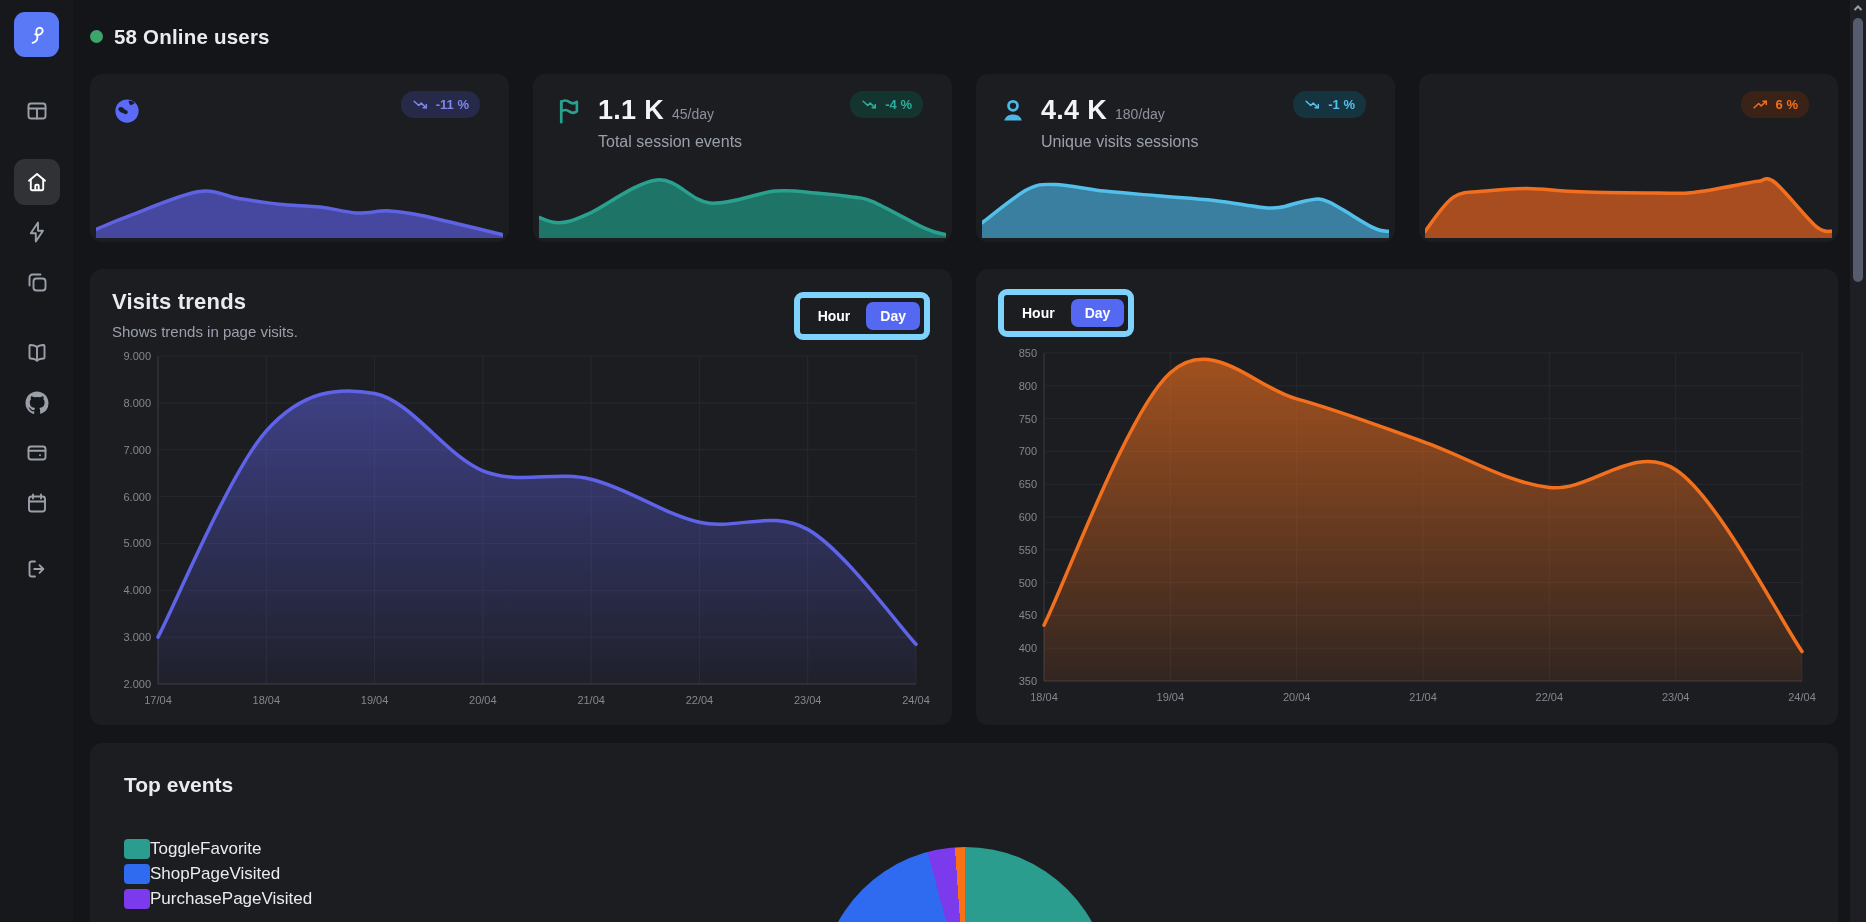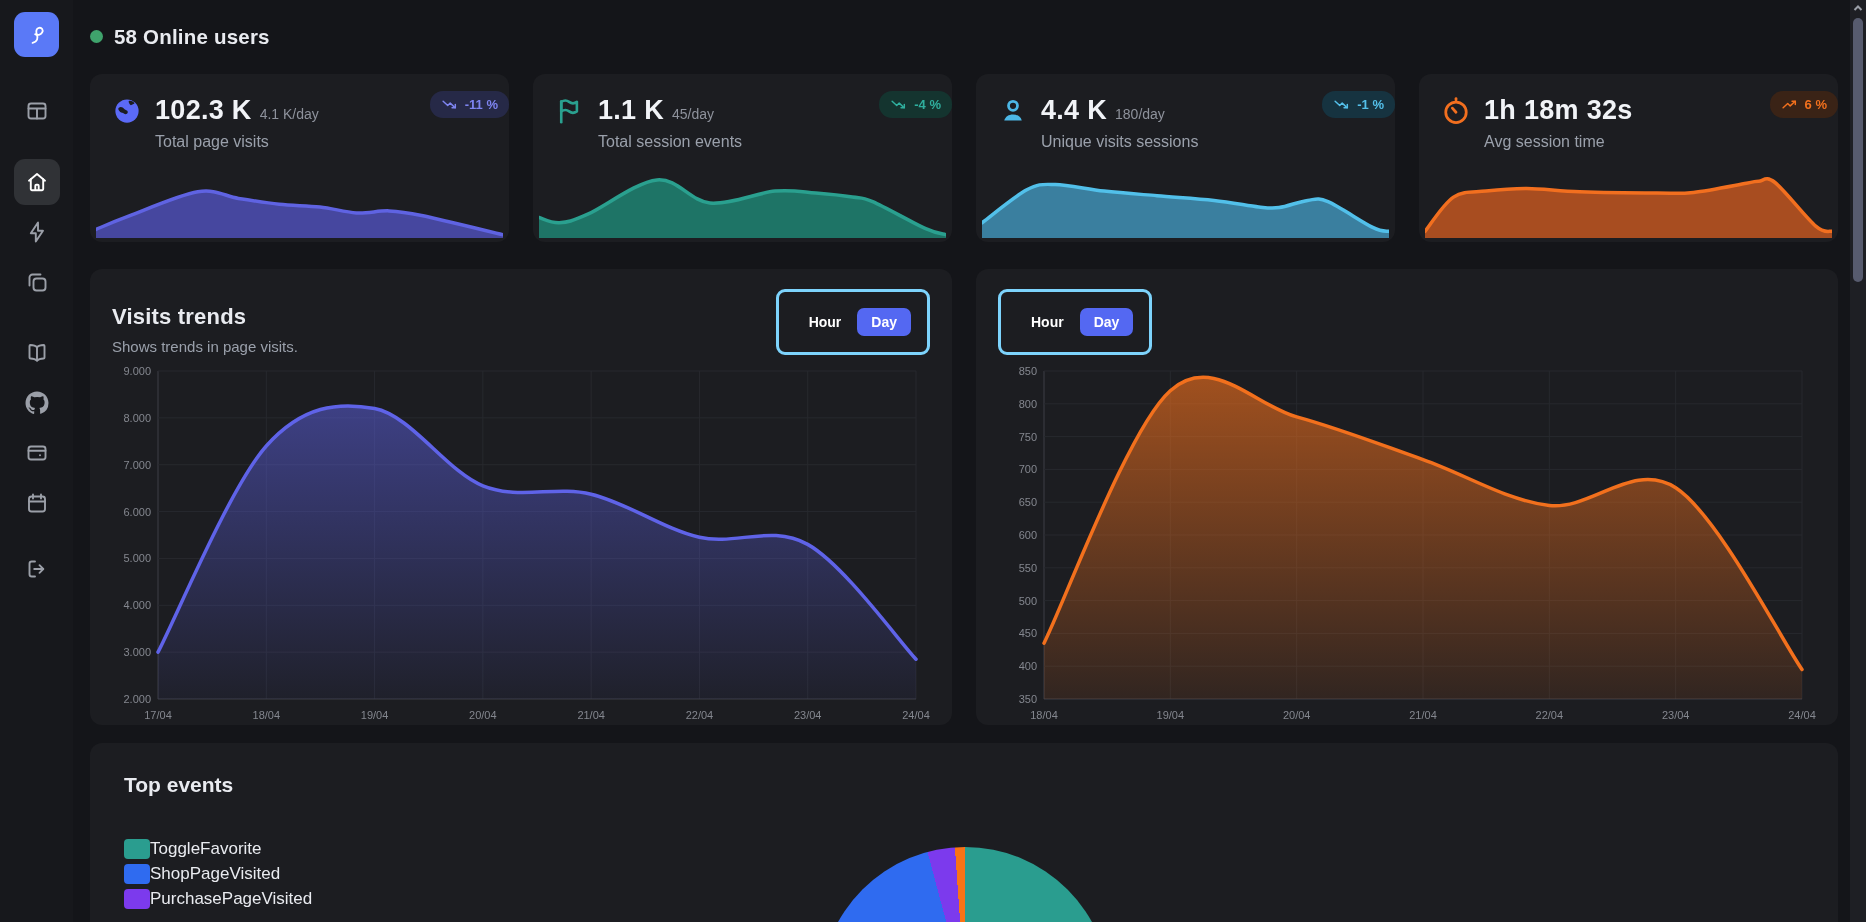--- a/index.html
+++ b/index.html
@@ -30,33 +30,33 @@
   
   .cards{display:flex;gap:24px;margin-bottom:27px}
   .card{position:relative;width:419px;height:168px;background:#1c1d21;border-radius:12px;overflow:hidden}
   .card-head{display:flex;align-items:flex-start;padding:21px 20px 0 22px}
   .card-icon{width:30px;height:30px;margin-right:13px;margin-top:1px;flex:0 0 30px}
   .card-icon svg{width:30px;height:30px}
   .value-row{display:flex;align-items:baseline}
   .value{font-size:27px;font-weight:bold;letter-spacing:.3px;color:#f1f3f7}
   .rate{font-size:14px;color:#8e929c;margin-left:8px}
   .card-label{font-size:16px;color:#9aa0ab;margin-top:7px}
-  .badge{position:absolute;top:17px;right:0;display:flex;align-items:center;gap:7px;
+  .badge{position:absolute;top:17px;right:29px;display:flex;align-items:center;gap:7px;
     padding:5px 11px;border-radius:13px;font-size:13px;font-weight:bold}
   .badge-icon{display:flex}
   .badge-icon svg{width:17px;height:17px}
   .spark{position:absolute;left:6px;right:6px;bottom:4px;height:74px}
   
   .charts-row{display:flex;gap:24px;margin-bottom:18px}
   .panel{background:#1c1d21;border-radius:12px}
   .chart-panel{width:862px;height:456px;box-sizing:border-box;padding:18px 22px 0 22px}
   .panel-head{display:flex;justify-content:space-between;align-items:flex-end}
   .panel-title{margin:2px 0 0;font-size:22px;font-weight:bold;letter-spacing:.2px}
   .panel-sub{margin:8px 0 0;font-size:15px;color:#9aa0ab}
-  .toggle{display:flex;border:3px solid #7dd3fc;border-radius:9px;padding:16px;gap:2px;margin-top:2px;background:#1c1d21}
+  .toggle{display:flex;border:6px solid #7dd3fc;border-radius:9px;padding:4px;gap:2px;margin-top:2px;background:#1c1d21}
   .tbtn{border:none;background:transparent;color:#fff;font-weight:bold;font-size:14px;
     padding:6px 14px;border-radius:7px;font-family:"Liberation Sans",sans-serif;cursor:pointer}
   .tbtn.active{background:#5468f2}
   .big-chart{width:818px;height:368px;margin-top:4px;display:block}
   .tick{font-size:11px;fill:#84878f;font-family:"Liberation Sans",sans-serif}
   
   .top-events{width:1748px;height:310px;box-sizing:border-box;padding:20px 24px;position:relative;overflow:hidden}
   .te-title{margin:10px;font-size:21px;font-weight:bold}
   .te-sub{margin:8px 0 0;font-size:15px;color:#9aa0ab}
   .legend{margin:42px 0 0 10px;display:flex;flex-direction:column;gap:5px;width:300px}
@@ -144,27 +144,20 @@
     <h1>58 Online users</h1>
   </div>
 
   <section class="cards" id="cards">
       <div class="card">
     <div class="card-head">
       <span class="card-icon" style="color: rgb(91, 106, 247);"><svg viewBox="0 0 24 24">
               <circle cx="12" cy="12" r="9.3" fill="currentColor"></circle>
               <path fill="#1c1d21" d="M5.2 9.6c1.8-1.4 3.4-.6 4.4.6 1 1.2 2.9.9 3 2.6.1 1.7-1.9 2.2-3.1 1.2-.8-.7-2-.4-2.9-1.2-1-.9-2-2.1-1.4-3.2zM13.4 3.9c1.7-.6 3.8.4 4.6 2l-2.9 1.5c-1-.5-2.1-2.8-1.7-3.5z"></path>
             </svg></span>
-      <div>
-        <div class="value-row">
-          <span class="value">102.3 K</span>
-          <span class="rate">4.1 K/day</span>
-        </div>
-        <div class="card-label">Total page visits</div>
-      </div>
     </div>
     <span class="badge" style="background: rgb(38, 41, 71); color: rgb(126, 132, 240);">
       <span class="badge-icon">
             <svg viewBox="0 0 24 24" fill="none" stroke="currentColor" stroke-linecap="round" stroke-linejoin="round" stroke-width="2.1">
               <path d="M3 7.5l6.5 6 3.5-3.5 7 6.5"></path>
               <path d="M20.2 11.9v4.7h-4.6"></path>
             </svg>
           </span>
       <span class="badge-text">-11 %</span>
     </span>
@@ -223,34 +216,20 @@
             </svg>
           </span>
       <span class="badge-text">-1 %</span>
     </span>
     <svg class="spark" preserveAspectRatio="none" viewBox="0 0 407 74">
           <path d="M0.0 58.8 C7.5 53.3 32.6 32.2 44.8 25.8 C57.0 19.4 60.4 20.3 73.3 20.5 C86.1 20.7 105.1 25.2 122.1 27.1 C139.1 29.0 156.7 30.2 175.0 31.7 C193.3 33.3 215.0 34.5 232.0 36.4 C248.9 38.2 265.9 41.7 276.8 43.0 C287.6 44.2 289.0 44.7 297.1 43.6 C305.3 42.5 317.5 37.4 325.6 36.4 C333.7 35.4 335.1 33.2 346.0 37.7 C356.8 42.2 380.5 58.5 390.7 63.4 C400.9 68.4 404.3 66.7 407.0 67.4 L407 78 L0 78 Z" fill="#3a7f9f"></path>
           <path d="M0.0 58.8 C7.5 53.3 32.6 32.2 44.8 25.8 C57.0 19.4 60.4 20.3 73.3 20.5 C86.1 20.7 105.1 25.2 122.1 27.1 C139.1 29.0 156.7 30.2 175.0 31.7 C193.3 33.3 215.0 34.5 232.0 36.4 C248.9 38.2 265.9 41.7 276.8 43.0 C287.6 44.2 289.0 44.7 297.1 43.6 C305.3 42.5 317.5 37.4 325.6 36.4 C333.7 35.4 335.1 33.2 346.0 37.7 C356.8 42.2 380.5 58.5 390.7 63.4 C400.9 68.4 404.3 66.7 407.0 67.4" fill="none" stroke="#52c0ea" stroke-width="3.5" stroke-linecap="round" stroke-linejoin="round"></path>
         </svg>
   </div>
       <div class="card">
-    <div class="card-head">
-      <span class="card-icon" style="color: rgb(242, 111, 31);"><svg viewBox="0 0 24 24" fill="none" stroke="currentColor" stroke-linecap="round" stroke-linejoin="round" stroke-width="2.2">
-              <circle cx="12" cy="13" r="8.2"></circle>
-              <path d="M12 13 9.1 9.7"></path>
-              <path d="M12 3.2V2"></path>
-            </svg></span>
-      <div>
-        <div class="value-row">
-          <span class="value">1h 18m 32s</span>
-          <span class="rate"></span>
-        </div>
-        <div class="card-label">Avg session time</div>
-      </div>
-    </div>
     <span class="badge" style="background: rgb(58, 35, 22); color: rgb(242, 112, 29);">
       <span class="badge-icon">
             <svg viewBox="0 0 24 24" fill="none" stroke="currentColor" stroke-linecap="round" stroke-linejoin="round" stroke-width="2.1">
               <path d="M3 16.5l6.5-6 3.5 3.5 7-6.5"></path>
               <path d="M20.2 12.1V7.4h-4.6"></path>
             </svg>
           </span>
       <span class="badge-text">6 %</span>
     </span>
     <svg class="spark" preserveAspectRatio="none" viewBox="0 0 407 74">

